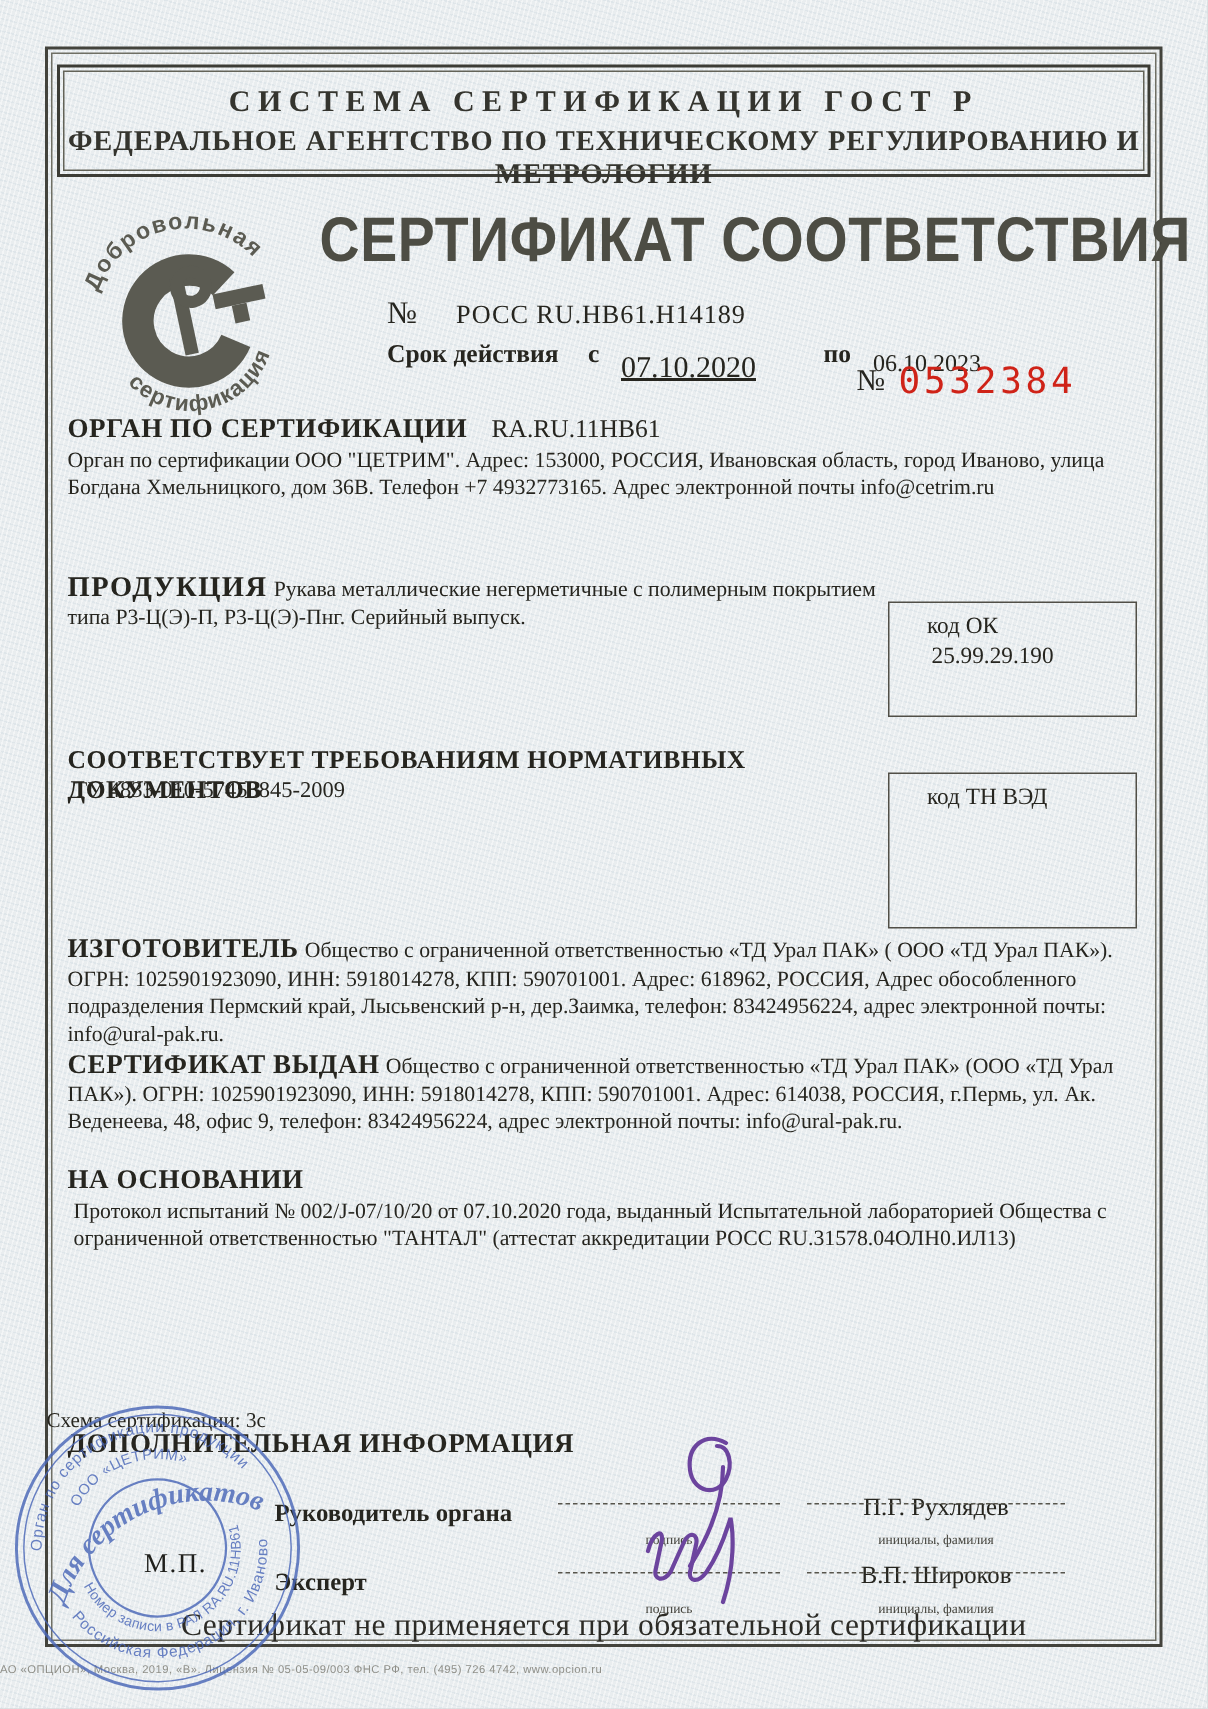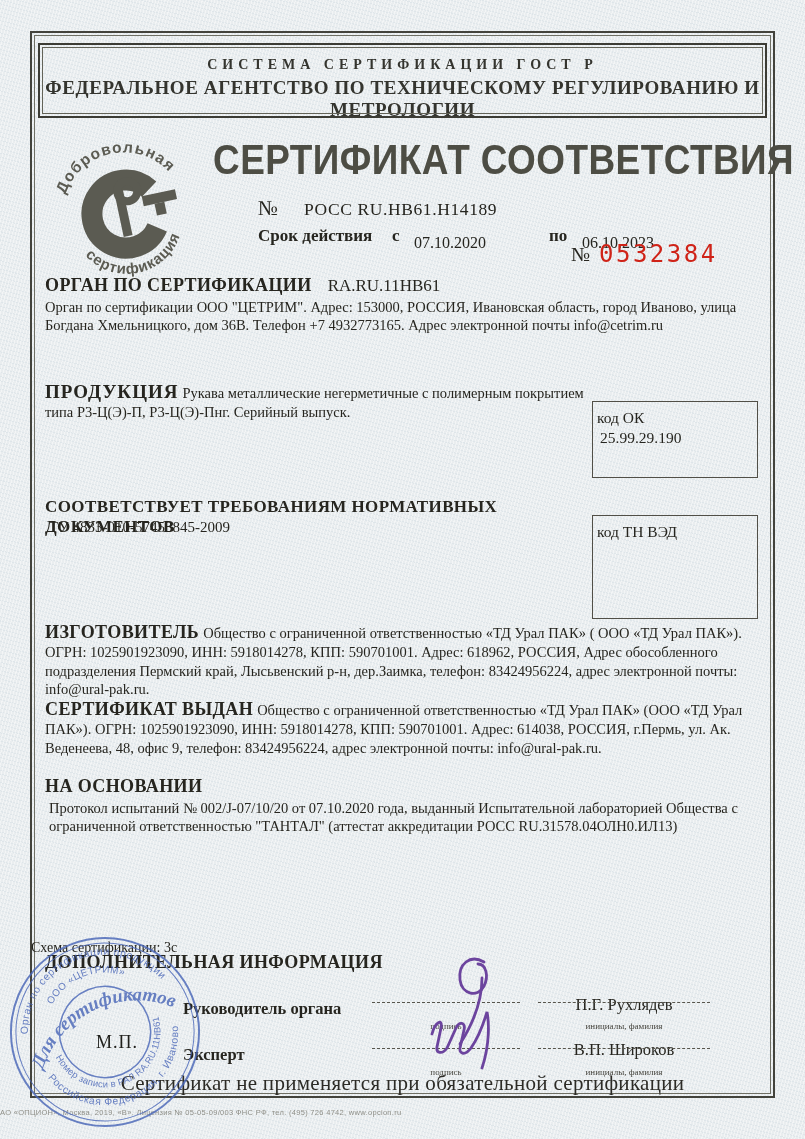--- a/index.html
+++ b/index.html
@@ -11,54 +11,54 @@
       repeating-linear-gradient(105deg, rgba(255,255,255,0.45) 0 1px, rgba(0,0,0,0) 1px 3px),
       repeating-linear-gradient(15deg, rgba(186,203,214,0.22) 0 1px, rgba(0,0,0,0) 1px 4px);
     font-family:"Liberation Serif", serif;
     color:#2e2d28; overflow:hidden;
   }
   .frame { position:absolute; left:30px; top:31px; width:745px; height:1067px; border:2px solid #43433c; }
   .frame::after { content:""; position:absolute; inset:2px; border:1px solid #6f6f64; pointer-events:none; }
 
   .header-box { position:absolute; left:38px; top:43px; width:729px; height:75px; border:2px solid #3c3c35; text-align:center; }
   .header-box::after { content:""; position:absolute; inset:2px; border:1px solid #636358; pointer-events:none; }
-  .hdr1 { margin-top:12px; font-weight:bold; font-size:14px; letter-spacing:5px; color:#34342e; }
+  .hdr1 { margin-top:12px; font-weight:bold; font-size:20px; letter-spacing:5px; color:#34342e; }
   .hdr2 { margin-top:4px; font-weight:bold; font-size:19px; letter-spacing:0.6px; color:#34342e; }
 
   .title { position:absolute; left:213px; top:136px; font-family:"Liberation Sans", sans-serif; font-weight:bold;
            font-size:42px; color:#4d4d44; transform:scaleX(0.88); transform-origin:left top;
            letter-spacing:0.5px; white-space:nowrap; }
 
   .logo-svg { position:absolute; left:48px; top:126px; width:156px; height:156px; }
 
   .cert-no-label { position:absolute; left:258px; top:196px; font-size:21px; color:#26251f; }
   .cert-no-value { position:absolute; left:304px; top:199px; font-size:17.5px; letter-spacing:0.6px; color:#26251f; }
 
   .v-label { position:absolute; left:258px; top:226px; font-size:17px; font-weight:bold; color:#26251f; }
   .v-from-label { position:absolute; left:392px; top:226px; font-size:17px; font-weight:bold; color:#26251f; }
-  .v-from { position:absolute; left:414px; top:234px; font-size:16px; color:#26251f; }
+  .v-from { position:absolute; left:414px; top:234px; font-size:20px; color:#26251f;text-decoration:underline; }
   .v-to-label { position:absolute; left:549px; top:226px; font-size:17px; font-weight:bold; color:#26251f; }
   .v-to { position:absolute; left:582px; top:234px; font-size:16px; color:#26251f; }
 
   .serial-label { position:absolute; left:571px; top:243px; font-size:20px; color:#26251f; }
   .serial-value { position:absolute; left:599px; top:240px; font-family:"DejaVu Sans Mono", monospace;
                   font-size:24px; letter-spacing:2.5px; color:#cf2318; }
 
   .sec { position:absolute; color:#26251f; }
   .sec .h { font-weight:bold; font-size:18px; letter-spacing:0.4px; }
   .sec .t { font-size:14.5px; line-height:17.5px; }
   .sec .t-block { display:block; margin-top:3px; font-size:14.5px; line-height:17.5px; }
 
   .sec-organ { left:45px; top:275px; width:714px; }
   .sec-organ .code { font-size:17px; margin-left:16px; font-weight:normal; }
 
   .sec-production { left:45px; top:381px; width:549px; }
   .sec-production .h { font-size:19px; letter-spacing:1px; }
 
-  .codebox { position:absolute; border:1.2px solid #514f47; padding:6px 4px; font-size:15.5px; line-height:20px; color:#26251f; }
+  .codebox { position:absolute; border:1.2px solid #514f47; padding:6px 25px; font-size:15.5px; line-height:20px; color:#26251f; }
   .codebox1 { left:592px; top:401px; width:166px; height:77px; }
   .codebox2 { left:592px; top:515px; width:166px; height:104px; }
   .codebox .cb-val { padding-left:3px; }
 
   .sec-compliance-h { left:45px; top:497px; width:560px; }
   .sec-compliance-h .h { font-size:17px; }
   .sec-compliance-t { left:49px; top:519px; width:520px; font-size:15px; }
 
   .sec-manufacturer { left:45px; top:622px; width:714px; }
   .sec-issued { left:45px; top:699px; width:714px; }

